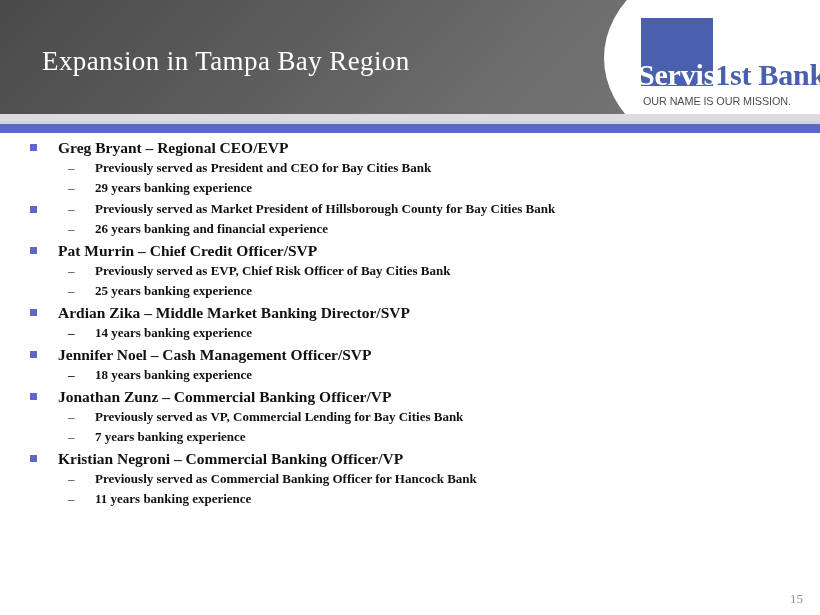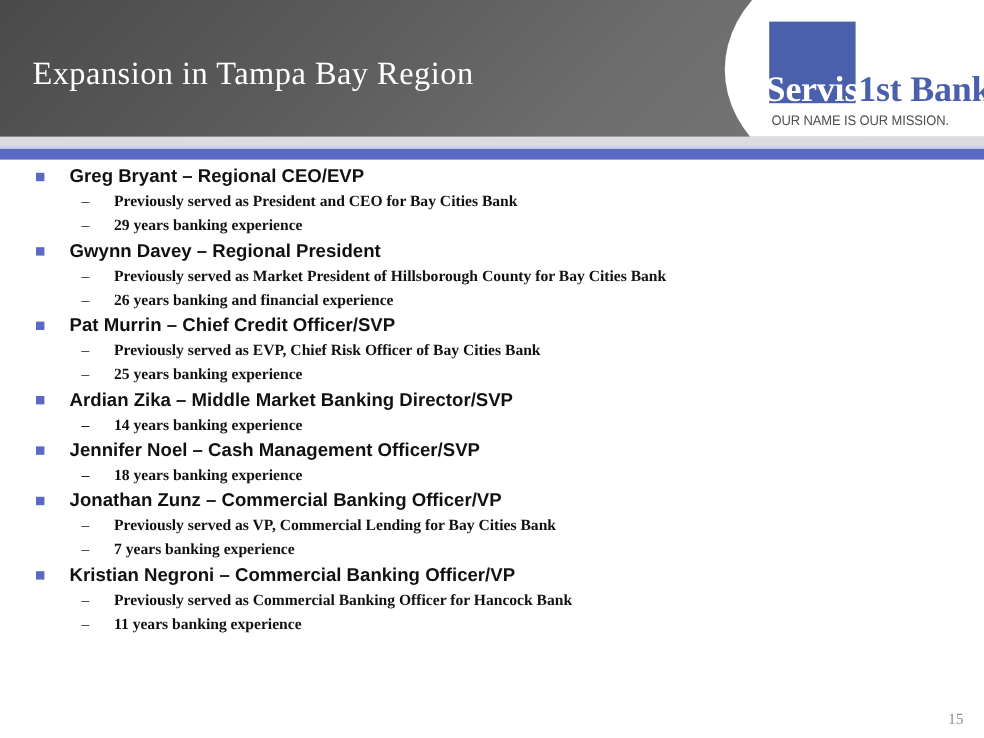--- a/index.html
+++ b/index.html
@@ -33,21 +33,21 @@
     position: absolute;
     left: 604px;
     top: -46px;
     width: 268px;
     height: 208px;
     background: #ffffff;
     border-radius: 50%;
   }
   .slide-title {
     position: absolute;
-    left: 27px;
+    left: 42px;
     top: 44px;
     font-family: "Liberation Serif", "DejaVu Serif", serif;
     font-size: 27px;
     line-height: 34px;
     color: #ffffff;
     letter-spacing: 0.4px;
     white-space: nowrap;
     z-index: 4;
   }
 
@@ -135,21 +135,21 @@
     top: 137px;
     width: 820px;
     height: 440px;
   }
   .person-block {
     margin-bottom: 1px;
   }
   .person-head {
     position: relative;
     padding-left: 58px;
-    font-family: Liberation Sans, sans-serif;
+    font-family: Liberation Serif, serif;
     font-size: 15.5px;
     line-height: 21px;
     font-weight: bold;
     color: #111111;
     white-space: nowrap;
   }
   .sq-bullet {
     position: absolute;
     left: 30px;
     top: 7px;
@@ -222,21 +222,20 @@
       </div>
       <div class="person-sub">
         <span class="dash-bullet">–</span>
         <span>29 years banking experience</span>
       </div>
     </div>
 
     <div class="person-block">
       <div class="person-head">
         <span class="sq-bullet"></span>
-        <span>Gwynn Davey – Regional President</span>
       </div>
       <div class="person-sub">
         <span class="dash-bullet">–</span>
         <span>Previously served as Market President of Hillsborough County for Bay Cities Bank</span>
       </div>
       <div class="person-sub">
         <span class="dash-bullet">–</span>
         <span>26 years banking and financial  experience</span>
       </div>
     </div>

